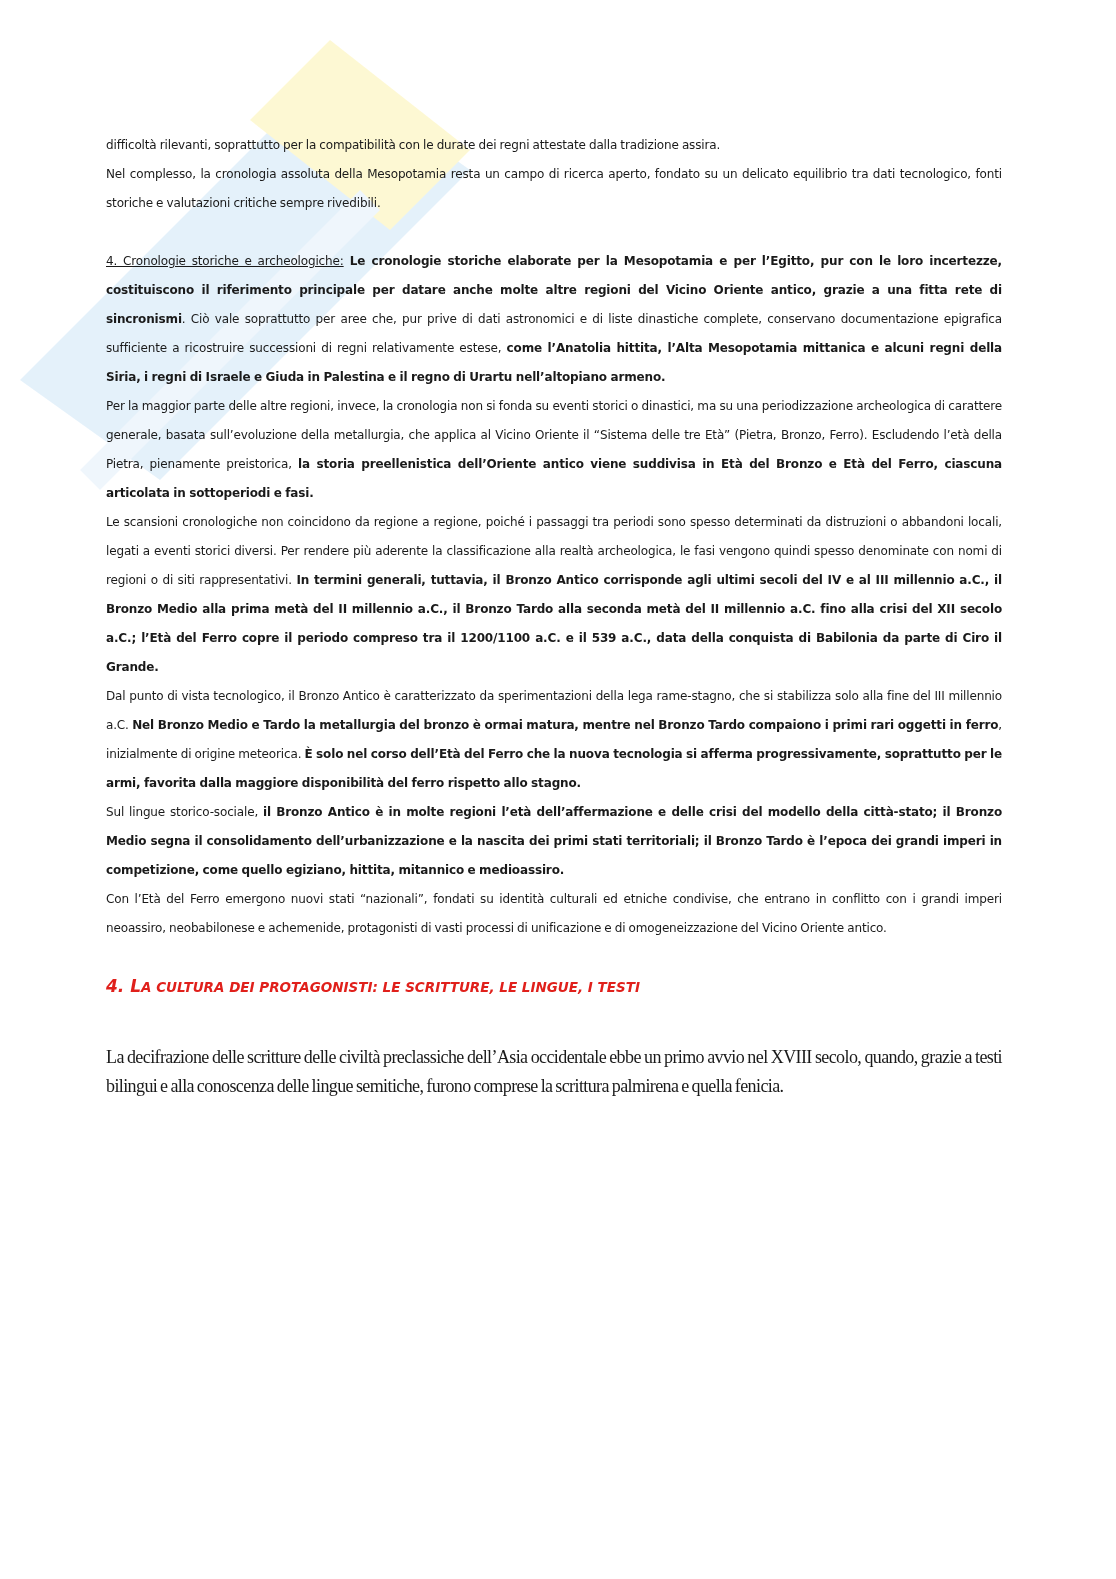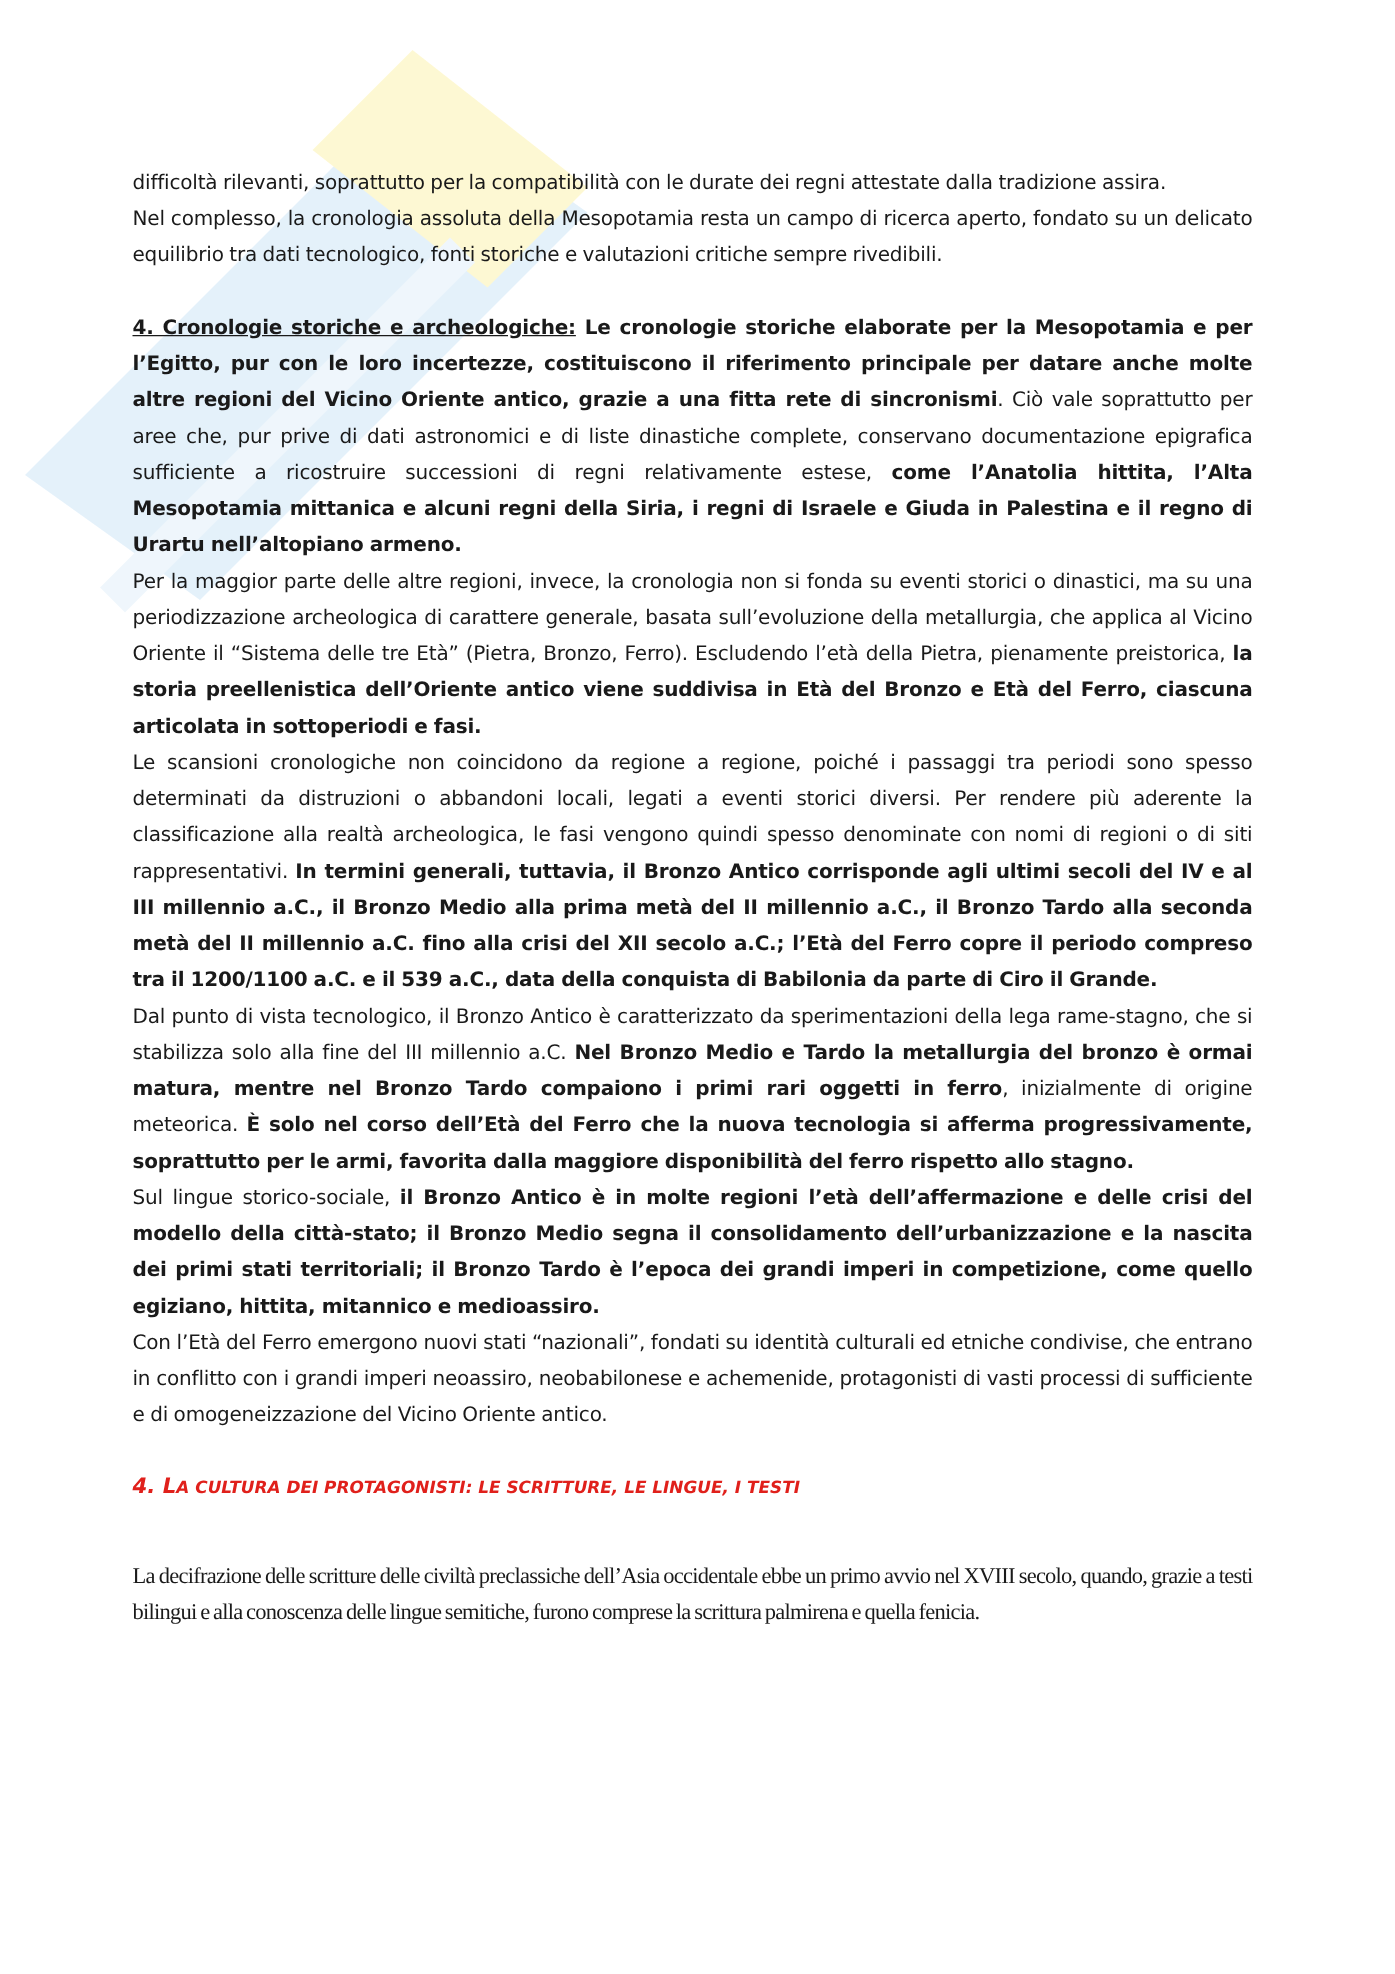--- a/index.html
+++ b/index.html
@@ -1,23 +1,23 @@
 <!DOCTYPE html>
 <html><head>
 <meta charset="utf-8">
 <style>
   html, body { margin: 0; padding: 0; background: #ffffff; }
   body { width: 1116px; height: 1579px; position: relative; overflow: hidden;
          font-family: "DejaVu Sans", "Liberation Sans", sans-serif; color: #1a1a1a; }
   .watermark { position: absolute; left: 0; top: 0; width: 520px; height: 520px; pointer-events: none; z-index: 0; }
   .page { position: absolute; left: 106px; top: 131px; width: 896px; z-index: 1; }
-  .p { font-size: 16px; line-height: 29px; margin: 0; text-align: justify; letter-spacing: -0.15px; word-spacing: -0.5px; }
+  .p { font-size: 12px; line-height: 29px; margin: 0; text-align: justify; letter-spacing: -0.15px; word-spacing: -0.5px; }
   .p b { font-weight: bold; }
   .gap { height: 29px; }
-  .u { text-decoration: underline; font-weight: bold; }
+  .u { text-decoration: underline; font-weight: normal; }
   .red-heading { color: #e0201b; font-weight: bold; font-size: 17px; line-height: 29px; margin: 0; font-style: italic; }
   .red-heading .sc { font-size: 13.5px; }
   .narrow { font-family: Liberation Serif, serif; font-size: 18px; letter-spacing: -0.6px; word-spacing: -1px; }
 </style>
 </head>
 <body>
 
 <svg class="watermark" viewBox="0 0 520 520">
   <g opacity="0.55">
     <polygon points="20,380 330,70 470,170 160,480" fill="#cfe6f7"></polygon>
@@ -34,21 +34,21 @@
   <p class="p"><span class="u">4. Cronologie storiche e archeologiche:</span><b> Le cronologie storiche elaborate per la Mesopotamia e per l’Egitto, pur con le loro incertezze, costituiscono il riferimento principale per datare anche molte altre regioni del Vicino Oriente antico, grazie a una fitta rete di sincronismi</b><span>. Ciò vale soprattutto per aree che, pur prive di dati astronomici e di liste dinastiche complete, conservano documentazione epigrafica sufficiente a ricostruire successioni di regni relativamente estese, </span><b>come l’Anatolia hittita, l’Alta Mesopotamia mittanica e alcuni regni della Siria, i regni di Israele e Giuda in Palestina e il regno di Urartu nell’altopiano armeno.</b></p>
 
   <p class="p"><span>Per la maggior parte delle altre regioni, invece, la cronologia non si fonda su eventi storici o dinastici, ma su una periodizzazione archeologica di carattere generale, basata sull’evoluzione della metallurgia, che applica al Vicino Oriente il “Sistema delle tre Età” (Pietra, Bronzo, Ferro). Escludendo l’età della Pietra, pienamente preistorica, </span><b>la storia preellenistica dell’Oriente antico viene suddivisa in Età del Bronzo e Età del Ferro, ciascuna articolata in sottoperiodi e fasi.</b></p>
 
   <p class="p"><span>Le scansioni cronologiche non coincidono da regione a regione, poiché i passaggi tra periodi sono spesso determinati da distruzioni o abbandoni locali, legati a eventi storici diversi. Per rendere più aderente la classificazione alla realtà archeologica, le fasi vengono quindi spesso denominate con nomi di regioni o di siti rappresentativi. </span><b>In termini generali, tuttavia, il Bronzo Antico corrisponde agli ultimi secoli del IV e al III millennio a.C., il Bronzo Medio alla prima metà del II millennio a.C., il Bronzo Tardo alla seconda metà del II millennio a.C. fino alla crisi del XII secolo a.C.; l’Età del Ferro copre il periodo compreso tra il 1200/1100 a.C. e il 539 a.C., data della conquista di Babilonia da parte di Ciro il Grande.</b></p>
 
   <p class="p"><span>Dal punto di vista tecnologico, il Bronzo Antico è caratterizzato da sperimentazioni della lega rame-stagno, che si stabilizza solo alla fine del III millennio a.C. </span><b>Nel Bronzo Medio e Tardo la metallurgia del bronzo è ormai matura, mentre nel Bronzo Tardo compaiono i primi rari oggetti in ferro</b><span>, inizialmente di origine meteorica. </span><b>È solo nel corso dell’Età del Ferro che la nuova tecnologia si afferma progressivamente, soprattutto per le armi, favorita dalla maggiore disponibilità del ferro rispetto allo stagno.</b></p>
 
   <p class="p"><span>Sul lingue storico-sociale, </span><b>il Bronzo Antico è in molte regioni l’età dell’affermazione e delle crisi del modello della città-stato; il Bronzo Medio segna il consolidamento dell’urbanizzazione e la nascita dei primi stati territoriali; il Bronzo Tardo è l’epoca dei grandi imperi in competizione, come quello egiziano, hittita, mitannico e medioassiro.</b></p>
 
-  <p class="p">Con l’Età del Ferro emergono nuovi stati “nazionali”, fondati su identità culturali ed etniche condivise, che entrano in conflitto con i grandi imperi neoassiro, neobabilonese e achemenide, protagonisti di vasti processi di sufficiente e di omogeneizzazione del Vicino Oriente antico.</p>
+  <p class="p">Con l’Età del Ferro emergono nuovi stati “nazionali”, fondati su identità culturali ed etniche condivise, che entrano in conflitto con i grandi imperi neoassiro, neobabilonese e achemenide, protagonisti di vasti processi di unificazione e di omogeneizzazione del Vicino Oriente antico.</p>
 
   <div class="gap"></div>
   <p class="red-heading"><span>4. L</span><span class="sc">A CULTURA DEI PROTAGONISTI: LE SCRITTURE, LE LINGUE, I TESTI</span></p>
   <div class="gap"></div>
   <div class="gap" style="height:12px"></div>
 
   <p class="p narrow">La decifrazione delle scritture delle civiltà preclassiche dell’Asia occidentale ebbe un primo avvio nel XVIII secolo, quando, grazie a testi bilingui e alla conoscenza delle lingue semitiche, furono comprese la scrittura palmirena e quella fenicia.</p>
 </div>
 
 </body></html>

